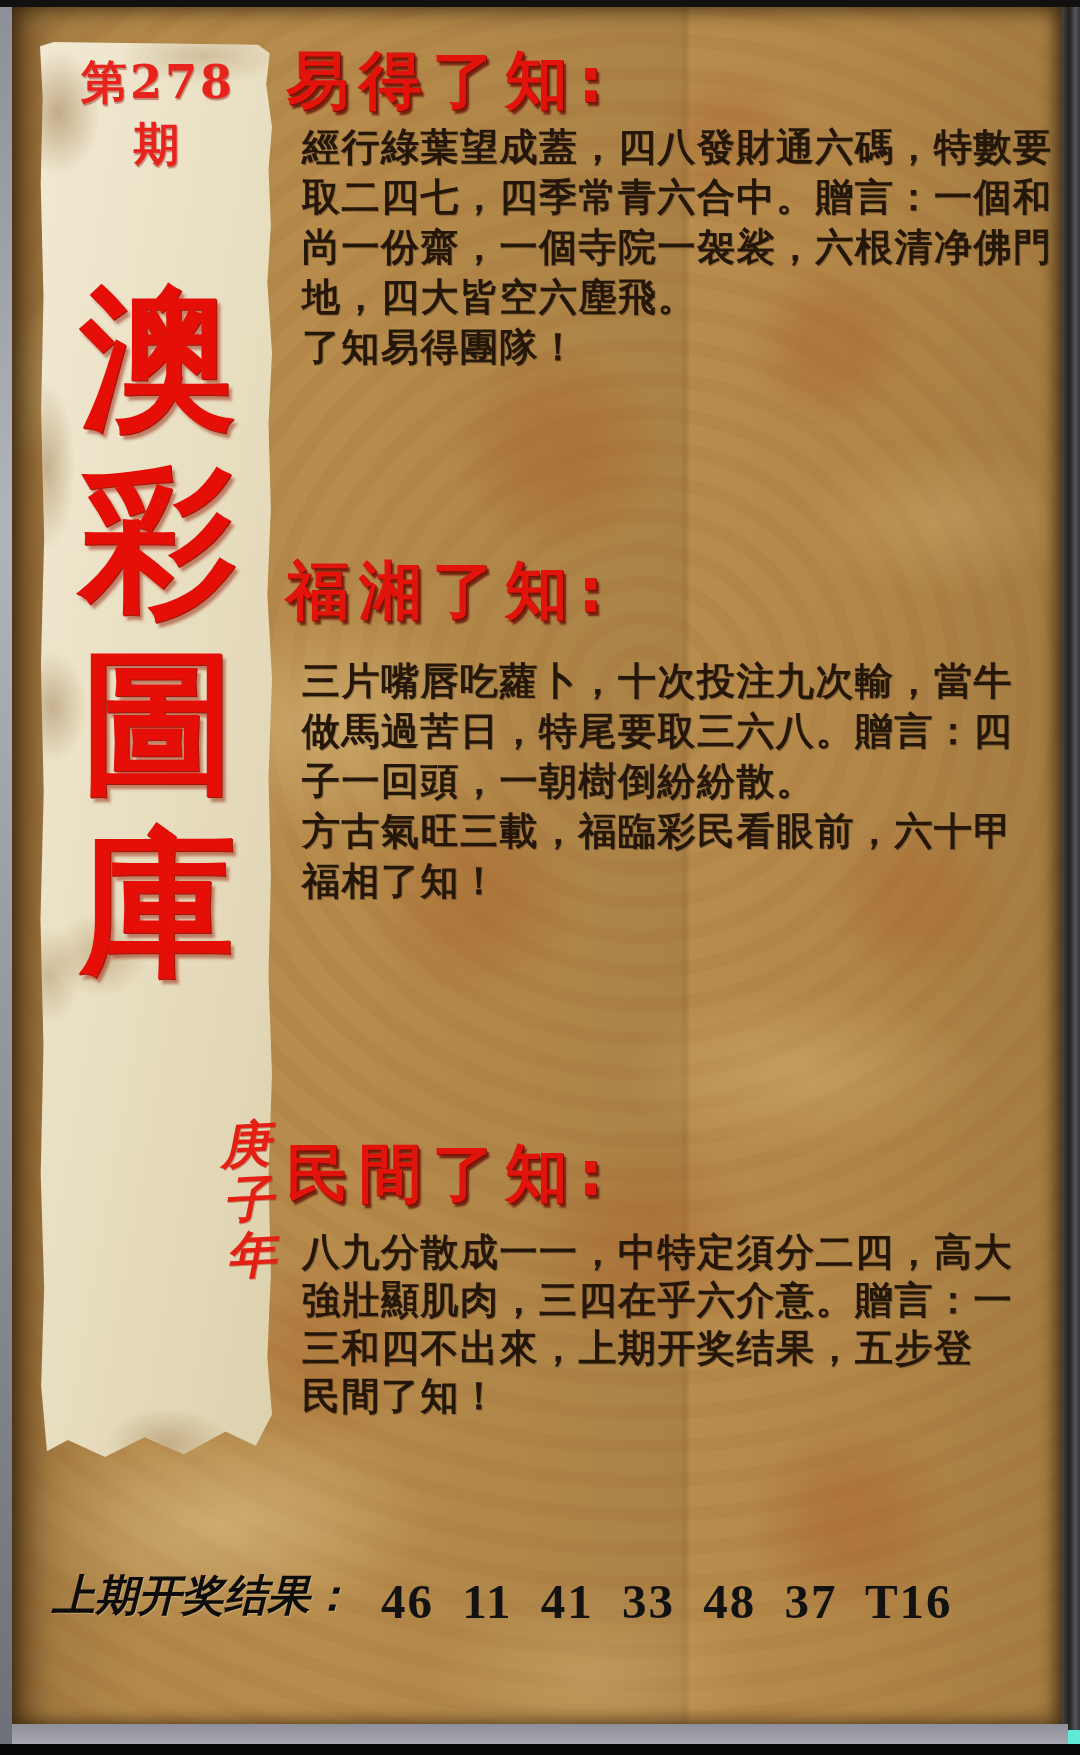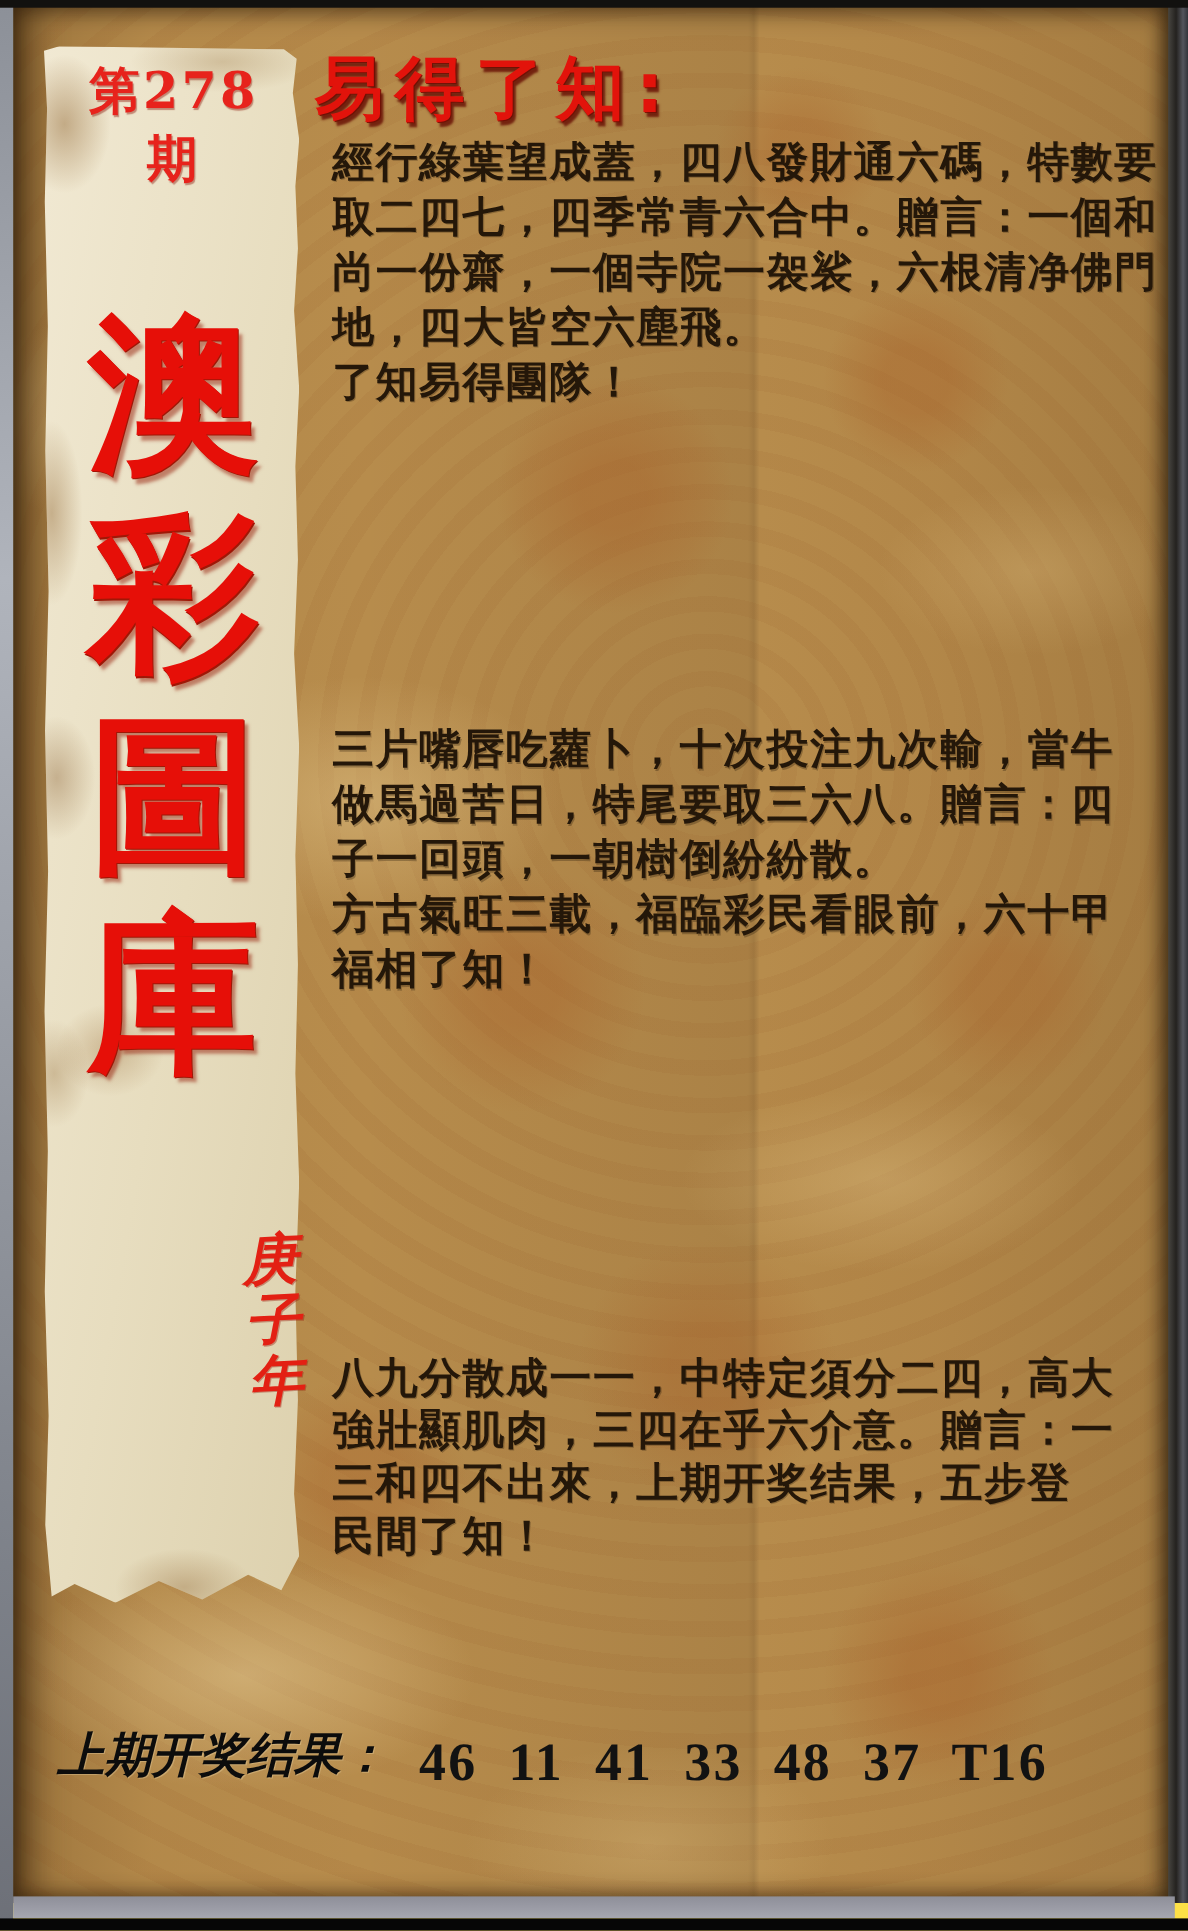--- a/index.html
+++ b/index.html
@@ -1,18 +1,18 @@
 <!DOCTYPE html>
 <html><head>
 <meta charset="utf-8">
 <style>
   html,body{margin:0;padding:0;background:#1b1b1d;}
   .page{
     position:relative;width:1080px;height:1755px;overflow:hidden;
-    background:#fde047;
+    background:#5eead4;
     font-family:"DejaVu Sans",sans-serif;
   }
   
   .fabric{
     position:absolute;left:12px;top:0;width:1052px;height:1730px;
     background-color:#b78c4c;
     background-image:
       radial-gradient(ellipse 220px 140px at 10% 22%, rgba(226,198,138,.50), transparent 70%),
       radial-gradient(ellipse 260px 160px at 30% 42%, rgba(229,201,142,.45), transparent 70%),
       radial-gradient(ellipse 300px 150px at 20% 88%, rgba(231,206,152,.50), transparent 70%),
@@ -149,28 +149,30 @@
 
   <div class="heading h1">易得了知:</div>
   <div class="sbody b1">
     <div class="bline">經行綠葉望成蓋，四八發財通六碼，特數要</div>
     <div class="bline">取二四七，四季常青六合中。贈言：一個和</div>
     <div class="bline">尚一份齋，一個寺院一袈裟，六根清净佛門</div>
     <div class="bline">地，四大皆空六塵飛。</div>
     <div class="bline">了知易得團隊！</div>
   </div>
 
+  <div class="heading h2">福湘了知:</div>
   <div class="sbody b2">
     <div class="bline">三片嘴唇吃蘿卜，十次投注九次輸，當牛</div>
     <div class="bline">做馬過苦日，特尾要取三六八。贈言：四</div>
     <div class="bline">子一回頭，一朝樹倒紛紛散。</div>
     <div class="bline">方古氣旺三載，福臨彩民看眼前，六十甲</div>
     <div class="bline">福相了知！</div>
   </div>
 
+  <div class="heading h3">民間了知:</div>
   <div class="sbody b3">
     <div class="bline">八九分散成一一，中特定須分二四，高大</div>
     <div class="bline">強壯顯肌肉，三四在乎六介意。贈言：一</div>
     <div class="bline">三和四不出來，上期开奖结果，五步登</div>
     <div class="bline">民間了知！</div>
   </div>
 
   <div class="footer">
     <span class="flabel">上期开奖结果：</span>
     <span class="fnums">46 11 41 33 48 37 T16</span>

